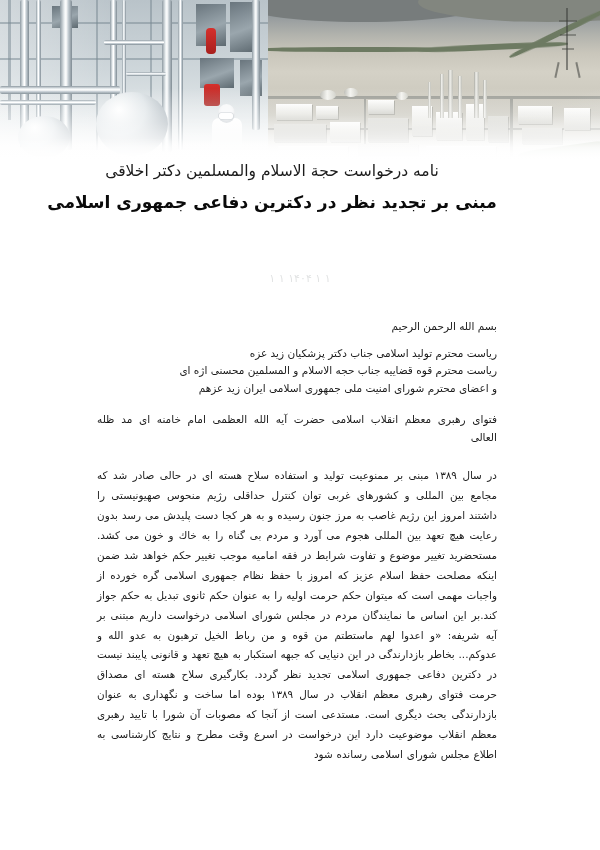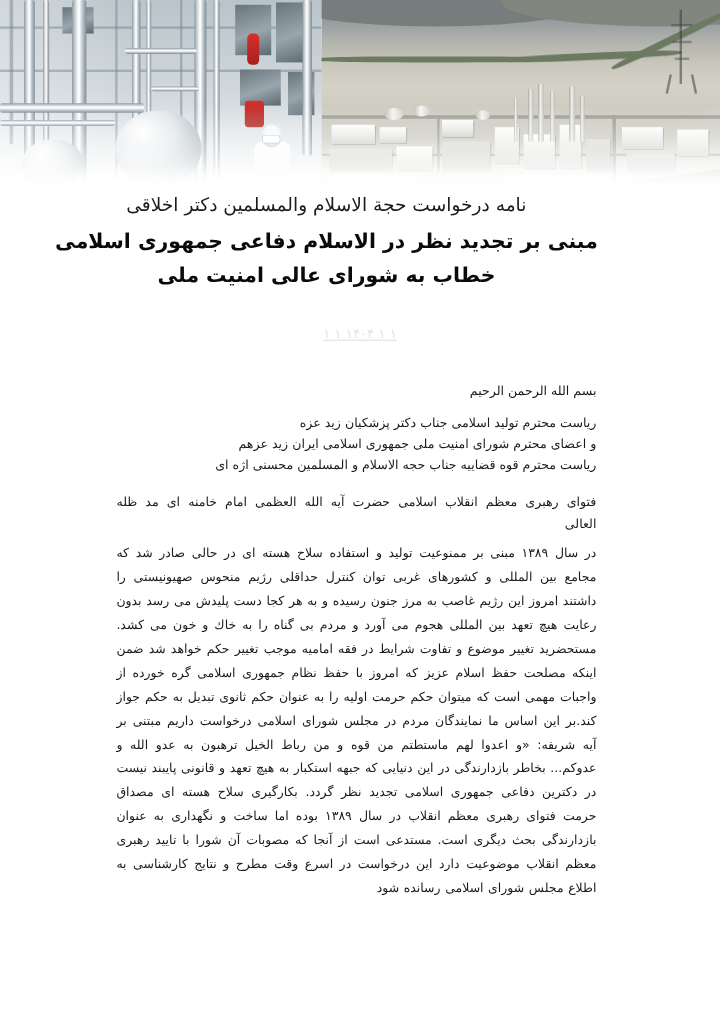--- a/index.html
+++ b/index.html
@@ -191,21 +191,20 @@
     position: absolute;
     top: 272px;
     left: 0;
     width: 600px;
     text-align: center;
     font-size: 11px;
     color: #b9bcbe;
     opacity: .42;
     filter: blur(.5px);
     letter-spacing: 1.5px;
-    text-decoration: underline;
   }
 
   
   .body-wrap {
     position: absolute;
     top: 318px;
     left: 0;
     width: 600px;
     padding: 0 103px 0 97px;
     box-sizing: border-box;
@@ -238,21 +237,21 @@
     text-align: right;
     margin: 10px 0 9px 0;
     font-weight: 500;
   }
 
   .lead-line {
     font-size: 10.5px;
     text-align: justify;
     text-align-last: right;
     line-height: 1.72;
-    margin: 0 0 6px 0;
+    margin: 0 0 20px 0;
     font-weight: 500;
     word-spacing: 1px;
   }
 
   .main-para {
     font-size: 10.4px;
     text-align: justify;
     text-align-last: right;
     line-height: 1.92;
     margin: 0;
@@ -372,34 +371,33 @@
         <div class="greenstrip" style="left:250px; top:146px; width:92px; height:18px; border-radius:20%; background:#8a9a78; transform:rotate(-8deg);"></div>
       </div>
     </div>
 
     <div class="banner-fade"></div>
     <div class="banner-bottom-blend"></div>
   </div>
 
   <div class="title-block">
     <div class="title-line1">نامه درخواست حجة الاسلام والمسلمين دكتر اخلاقى</div>
-    <div class="title-line2">مبنى بر تجديد نظر در الاسلام دفاعى جمهورى اسلامى</div>
-    <div class="title-line3">خطاب به شوراى عالى امنيت ملى</div>
+    <div class="title-line2">مبنى بر تجديد نظر در دكترين دفاعى جمهورى اسلامى</div>
   </div>
 
   <div class="ghost-line">۱ ۱ ۱۴۰۴ ۱ ۱</div>
 
   <div class="body-wrap">
 
     <p class="basmala">بسم الله الرحمن الرحيم</p>
 
     <ul class="addressees">
       <li>رياست محترم توليد اسلامى جناب دكتر پزشكيان زيد عزه</li>
+      <li>رياست محترم قوه قضاييه جناب حجه الاسلام و المسلمين محسنى اژه اى</li>
       <li>و اعضاى محترم شوراى امنيت ملى جمهورى اسلامى ايران زيد عزهم</li>
-      <li>رياست محترم قوه قضاييه جناب حجه الاسلام و المسلمين محسنى اژه اى</li>
     </ul>
 
 
     <p class="lead-line">فتواى رهبرى معظم انقلاب اسلامى حضرت آيه الله العظمى امام خامنه اى مد ظله العالى</p>
 
     <p class="main-para">در سال ۱۳۸۹ مبنى بر ممنوعيت توليد و استفاده سلاح هسته اى در حالى صادر شد كه مجامع بين المللى و كشورهاى غربى توان كنترل حداقلى رژيم منحوس صهيونيستى را داشتند امروز اين رژيم غاصب به مرز جنون رسيده و به هر كجا دست پليدش مى رسد بدون رعايت هيچ تعهد بين المللى هجوم مى آورد و مردم بى گناه را به خاك و خون مى كشد. مستحضريد تغيير موضوع و تفاوت شرايط در فقه اماميه موجب تغيير حكم خواهد شد ضمن اينكه مصلحت حفظ اسلام عزيز كه امروز با حفظ نظام جمهورى اسلامى گره خورده از واجبات مهمى است كه ميتوان حكم حرمت اوليه را به عنوان حكم ثانوى تبديل به حكم جواز كند.بر اين اساس ما نمايندگان مردم در مجلس شوراى اسلامى درخواست داريم مبتنى بر آيه شريفه: «و اعدوا لهم ماستطتم من قوه و من رباط الخيل ترهبون به عدو الله و عدوكم... بخاطر بازدارندگى در اين دنيايى كه جبهه استكبار به هيچ تعهد و قانونى پايبند نيست در دكترين دفاعى جمهورى اسلامى تجديد نظر گردد. بكارگيرى سلاح هسته اى مصداق حرمت فتواى رهبرى معظم انقلاب در سال ۱۳۸۹ بوده اما ساخت و نگهدارى به عنوان بازدارندگى بحث ديگرى است. مستدعى است از آنجا كه مصوبات آن شورا با تاييد رهبرى معظم انقلاب موضوعيت دارد اين درخواست در اسرع وقت مطرح و نتايج كارشناسى به اطلاع مجلس شوراى اسلامى رسانده شود</p>
   </div>
 
 
 </div>

